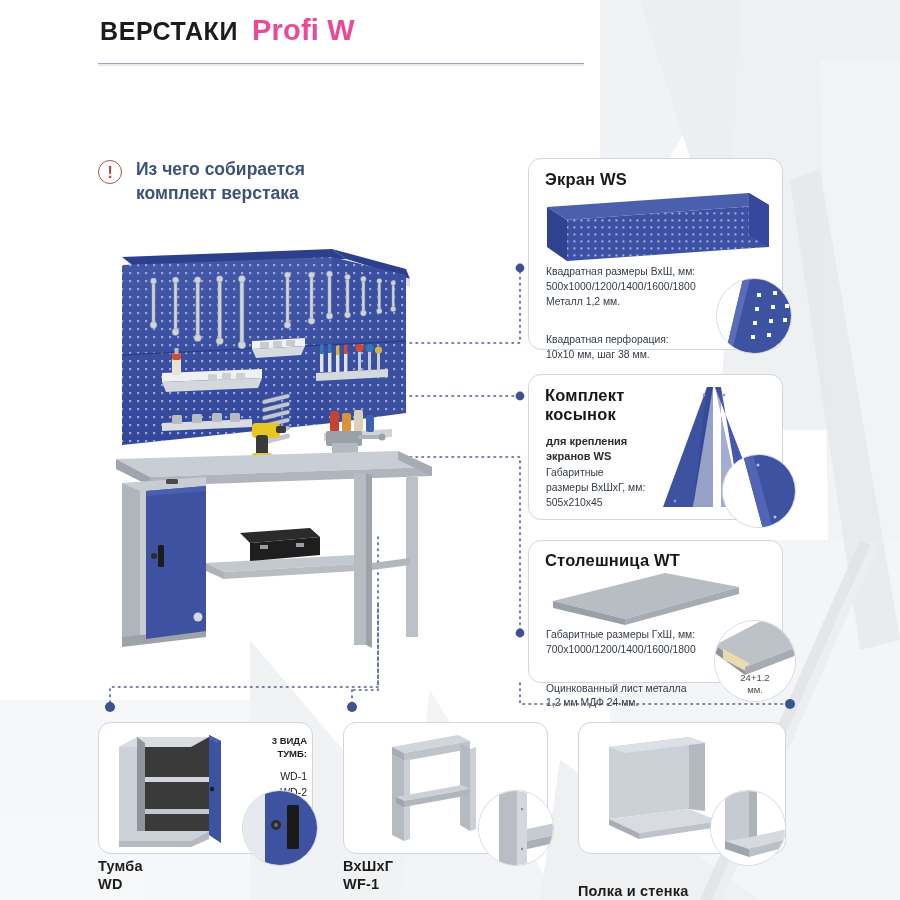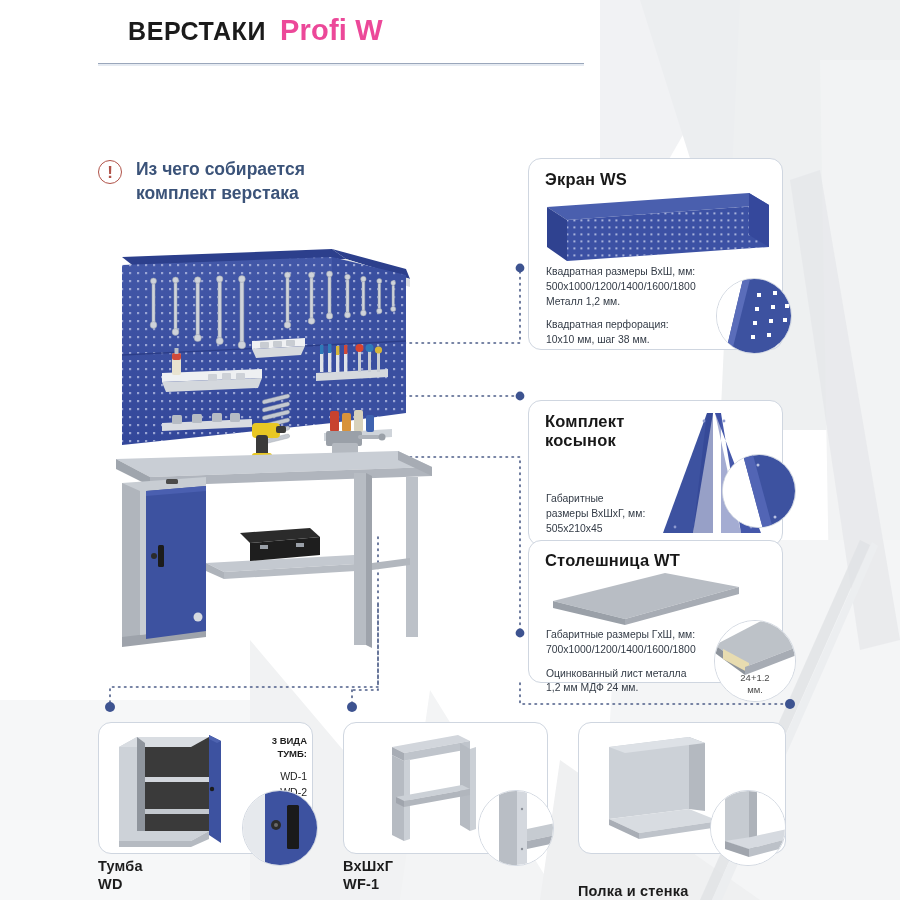--- a/index.html
+++ b/index.html
@@ -9,21 +9,21 @@
     background: #ffffff;
     position: relative;
     overflow: hidden;
   }
 
   
   .bg-layer { position: absolute; inset: 0; overflow: hidden; z-index: 0; }
   .bg-layer svg { position: absolute; inset: 0; }
 
   
-  .header { position: absolute; left: 100px; top: 14px; z-index: 5; margin-left: 28px; }
+  .header { position: absolute; left: 100px; top: 14px; z-index: 5; }
   .header .title-row { display: flex; align-items: baseline; gap: 14px; }
   .title-bold {
     font-size: 25px; font-weight: 700; color: #1b1b1b;
     letter-spacing: .6px;
   }
   .title-accent {
     font-size: 29px; font-weight: 700; color: #ec4899;
     letter-spacing: .2px;
   }
   .header-rule {
@@ -58,25 +58,25 @@
   .card-title {
     font-size: 16.5px; font-weight: 700; color: #181818;
     letter-spacing: .2px; line-height: 1.18;
   }
   .card-sub {
     font-size: 11px; font-weight: 700; color: #2b2b2b; line-height: 1.35;
   }
   .card-text {
     font-size: 10.4px; color: #333b46; line-height: 1.42;
   }
-  .card-text.gap { margin-top: 9px; }
+  .card-text.gap { margin-top: 24px; }
 
   
   #card-ws      { left: 528px; top: 158px;  width: 255px; height: 192px; }
-  #card-kos     { left: 528px; top: 374px;  width: 255px; height: 146px; margin-top: 26px; }
+  #card-kos     { left: 528px; top: 374px;  width: 255px; height: 146px; }
   #card-wt      { left: 528px; top: 540px;  width: 255px; height: 143px; }
 
   
   #card-wd      { left: 98px;  top: 722px;  width: 215px; height: 132px; }
   #card-wf      { left: 343px; top: 722px;  width: 205px; height: 132px; }
   #card-wsh     { left: 578px; top: 722px;  width: 208px; height: 132px; }
 
   .card-inner { position: absolute; inset: 0; overflow: visible; }
   .ws-title   { position: absolute; left: 16px; top: 11px; }
   .ws-specs   { position: absolute; left: 17px; top: 106px; width: 200px; }
@@ -437,20 +437,24 @@
     </g>
   </svg>
 </div>
 
 <div class="card" id="card-kos">
   <div class="card-inner">
     <div class="card-title kos-title">
       <div>Комплект</div>
       <div>косынок</div>
     </div>
+    <div class="kos-sub">
+      <div class="card-sub">для крепления</div>
+      <div class="card-sub">экранов WS</div>
+    </div>
     <div class="kos-specs">
       <div class="card-text">Габаритные</div>
       <div class="card-text">размеры ВхШхГ, мм:</div>
       <div class="card-text">505х210х45</div>
     </div>
     <svg class="illus" style="left:128px;top:6px;" width="110" height="136" viewBox="0 0 110 136">
       <polygon points="50,6 56,6 36,126 6,126" fill="#3d52a0"></polygon>
       <polygon points="50,6 56,6 56,126 36,126" fill="#2f4290" opacity="0.5"></polygon>
       <polygon points="58,6 64,6 84,126 104,126" fill="#4558ab"></polygon>
       <polygon points="58,6 64,6 64,126 84,126" fill="#35489c" opacity="0.45"></polygon>

